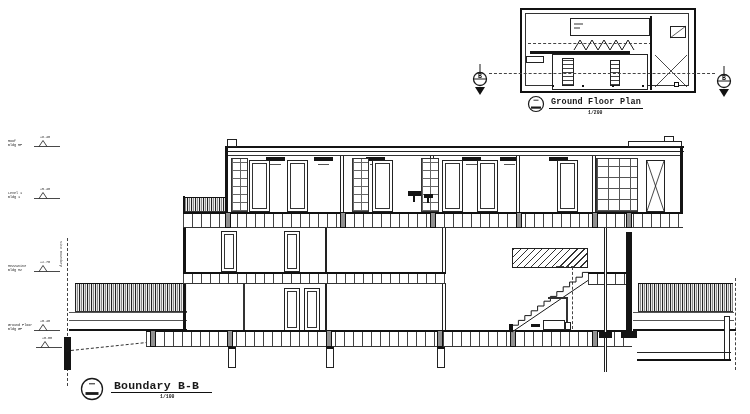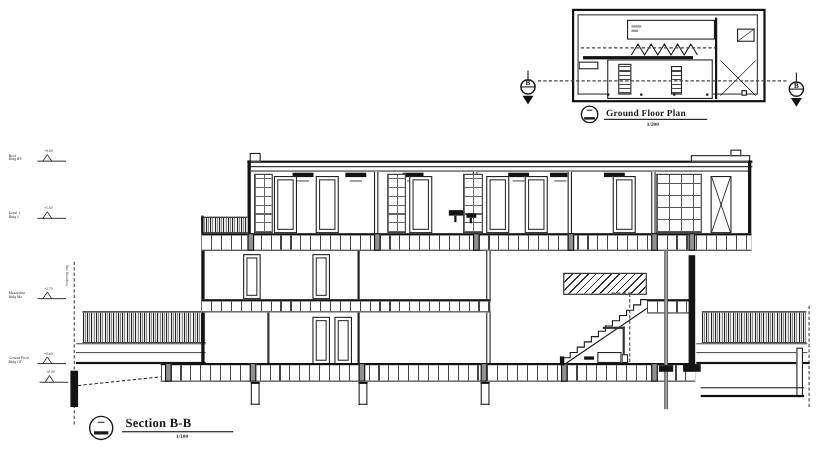--- a/index.html
+++ b/index.html
@@ -1,18 +1,18 @@
 <!DOCTYPE html>
 <html><head>
 <meta charset="utf-8">
 <style>
   html,body{margin:0;padding:0;background:#fff}
   *{box-sizing:border-box}
   #canvas{position:relative;width:750px;height:414px;background:#fff;overflow:hidden;
-          font-family:Liberation Serif, serif;color:#1a1a1a}
+          font-family:Liberation Mono, monospace;color:#1a1a1a}
   .abs{position:absolute}
   .blk{position:absolute;background:#141414}
   .gline{position:absolute;background:#555}
   .wall{position:absolute;background:#fff;border-left:1px solid #222;border-right:1px solid #222}
   .box{position:absolute;background:#fff;border:1px solid #222}
   .door{position:absolute;background:#fff;border:1px solid #222}
   .door::after{content:"";position:absolute;inset:2px;border:1px solid #333}
   .band{position:absolute;background:#fff;border-top:2px solid #111;border-bottom:1px solid #333;
         background-image:repeating-linear-gradient(90deg,#444 0 1px,transparent 1px 9px)}
   .fence{position:absolute;border-top:1px solid #111;border-bottom:1px solid #333;
@@ -266,17 +266,17 @@
   <div class="wall" style="left:604px;top:228px;width:3px;height:144px"></div>
   <div class="blk" style="left:599px;top:332px;width:13px;height:6px"></div>
   <div class="blk" style="left:626px;top:232px;width:6px;height:100px"></div>
   <div class="blk" style="left:621px;top:331px;width:16px;height:7px"></div>
 
   <svg style="left:80px;top:377px" width="24" height="24">
     <circle cx="12" cy="12" r="10.5" stroke-width="1.3" fill="#fff"></circle>
     <line x1="9" y1="6.8" x2="15" y2="6.8" stroke-width="1"></line>
     <line x1="5.5" y1="16.5" x2="18.5" y2="16.5" stroke-width="2.8"></line>
   </svg>
-  <div class="ttl-sec" style="left:114px;top:379px">Section B-B</div>
+  <div class="ttl-sec" style="left:114px;top:379px">Boundary B-B</div>
   <div class="gline" style="left:111px;top:392px;width:101px;height:1px;background:#111"></div>
   <div class="small" style="left:160px;top:394px">1/100</div>
 
 </div>
 
 </body></html>

